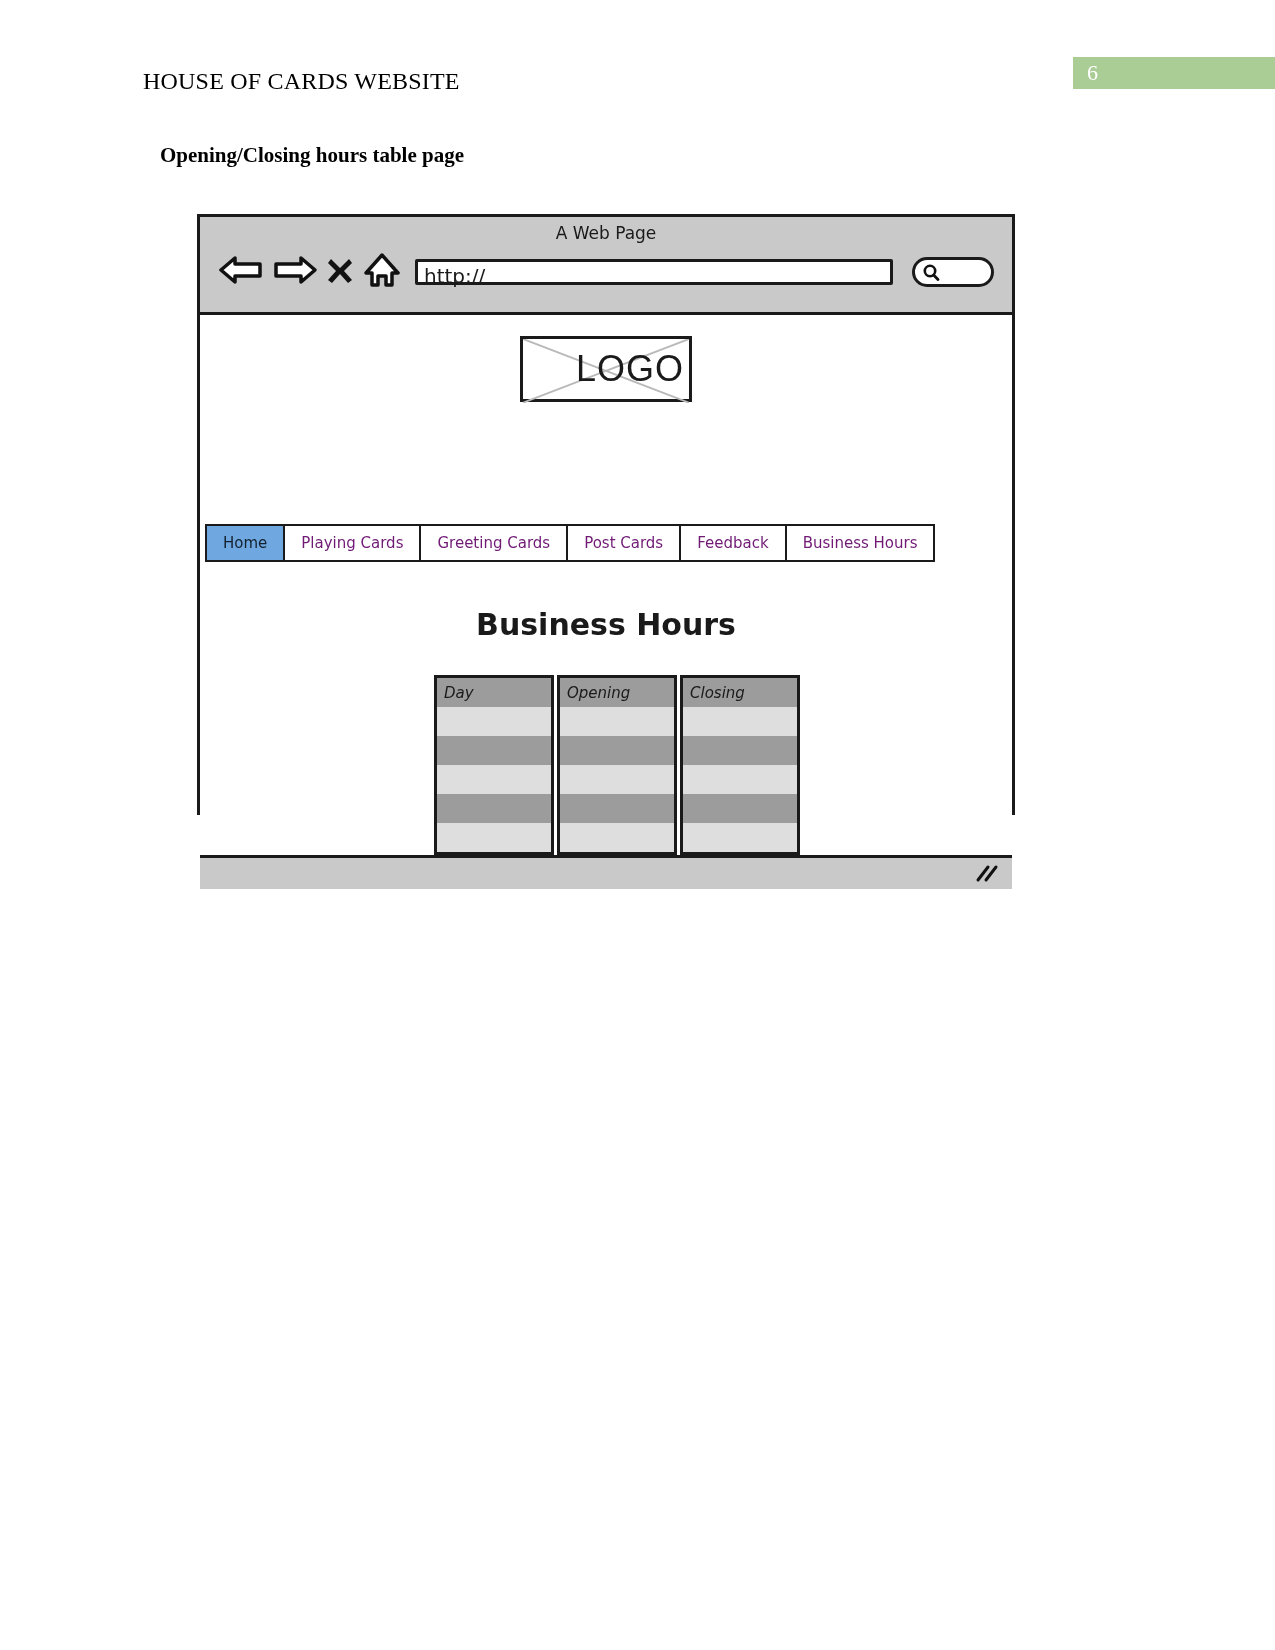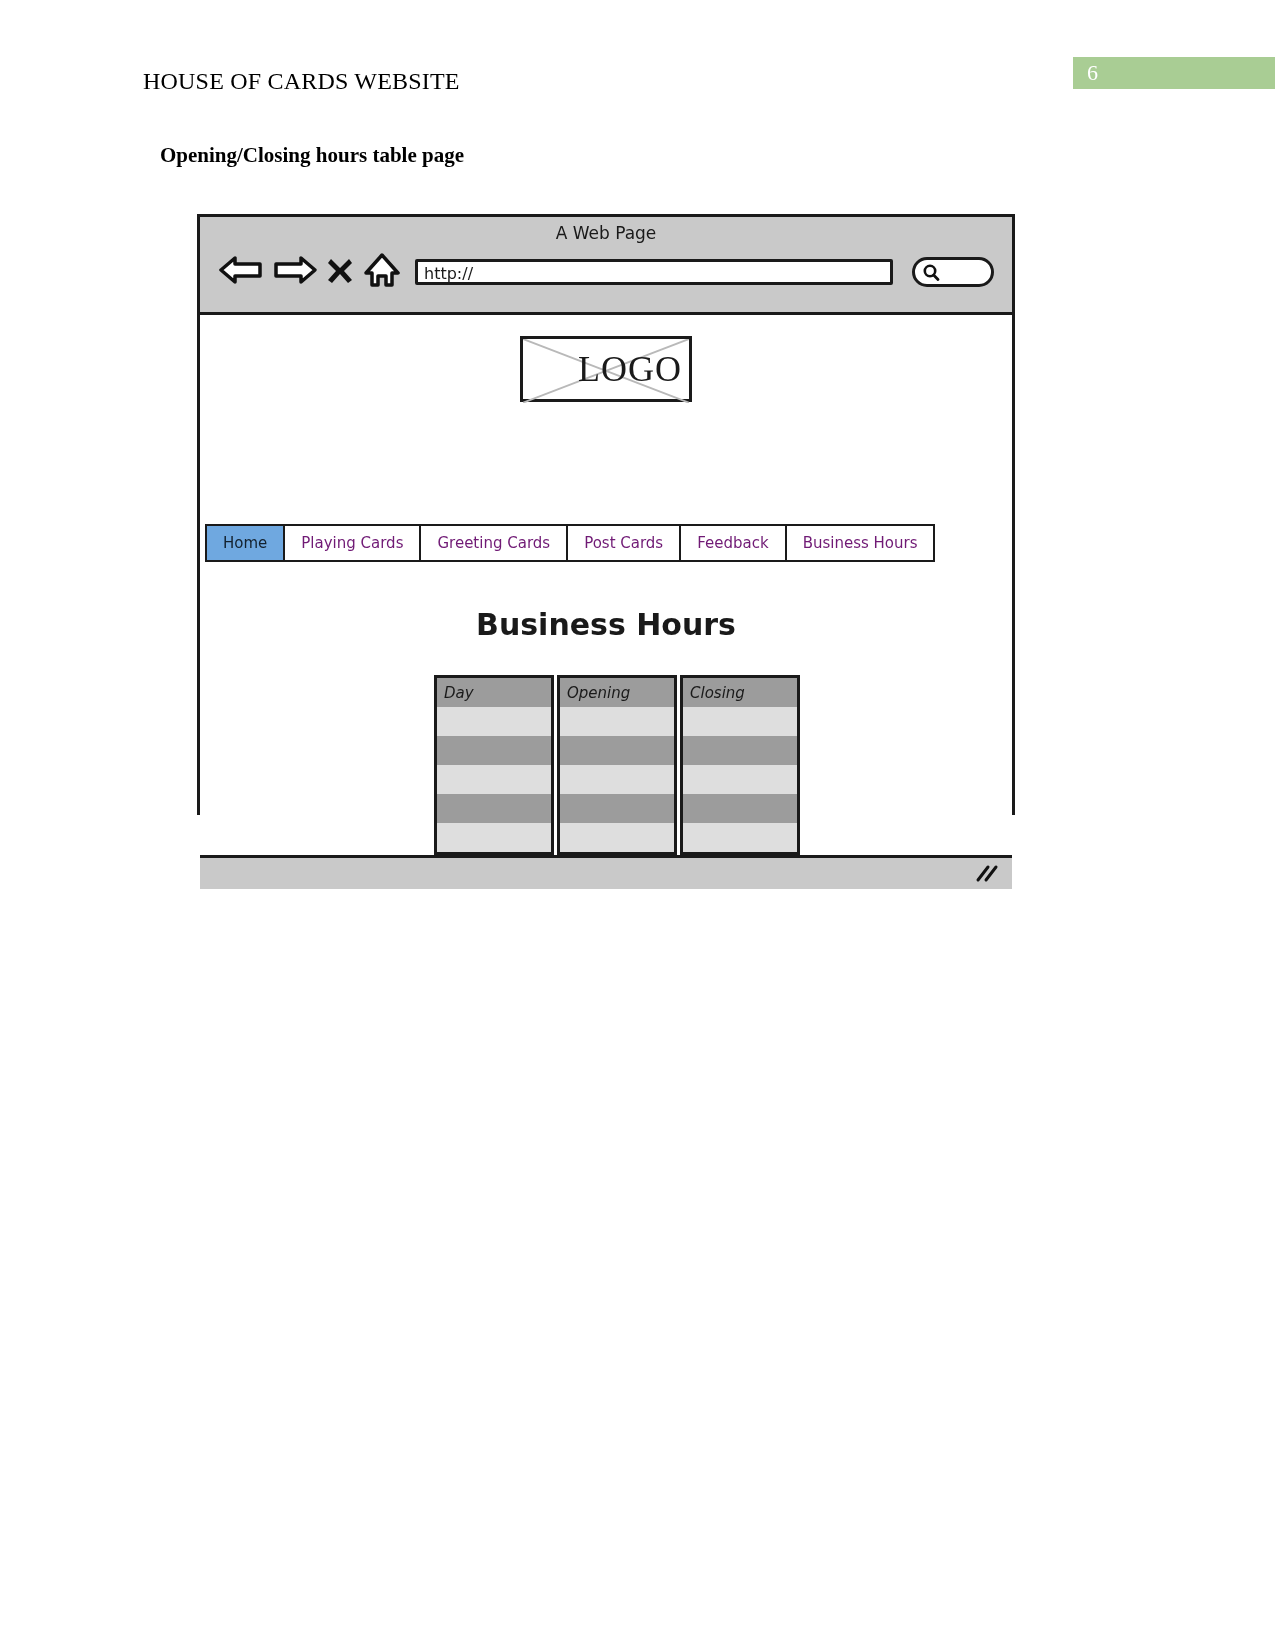--- a/index.html
+++ b/index.html
@@ -105,21 +105,21 @@
     background: #ffffff;
     border: 3px solid #1a1a1a;
     box-sizing: border-box;
     border-radius: 2px;
   }
   .url-bar .url-text {
     position: absolute;
     left: 6px;
     top: 2px;
     font-family: "DejaVu Sans", sans-serif;
-    font-size: 16px;
+    font-size: 20px;
     color: #1a1a1a;
   }
   .search-pill {
     position: absolute;
     top: 40px;
     left: 712px;
     width: 82px;
     height: 30px;
     background: #ffffff;
     border: 3px solid #1a1a1a;
@@ -153,21 +153,21 @@
   .logo-box .cross {
     position: absolute;
     inset: 0;
   }
   .logo-box .logo-text {
     position: absolute;
     inset: 0;
     display: flex;
     align-items: center;
     justify-content: center;
-    font-family: Liberation Serif, serif;
+    font-family: Liberation Sans, sans-serif;
     font-size: 36px;
     letter-spacing: 1px;
     color: #1a1a1a;
     padding-left: 48px;
   }
 
   
   .nav-tabs {
     position: absolute;
     left: 5px;

